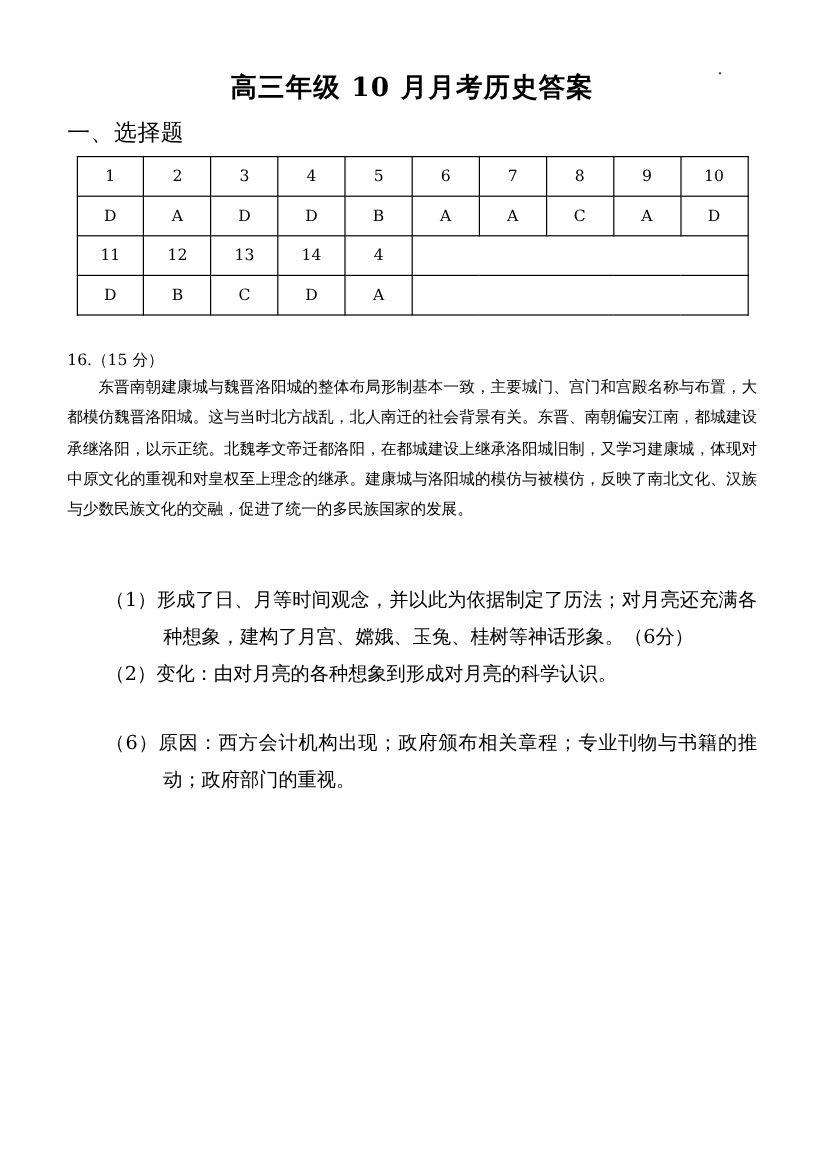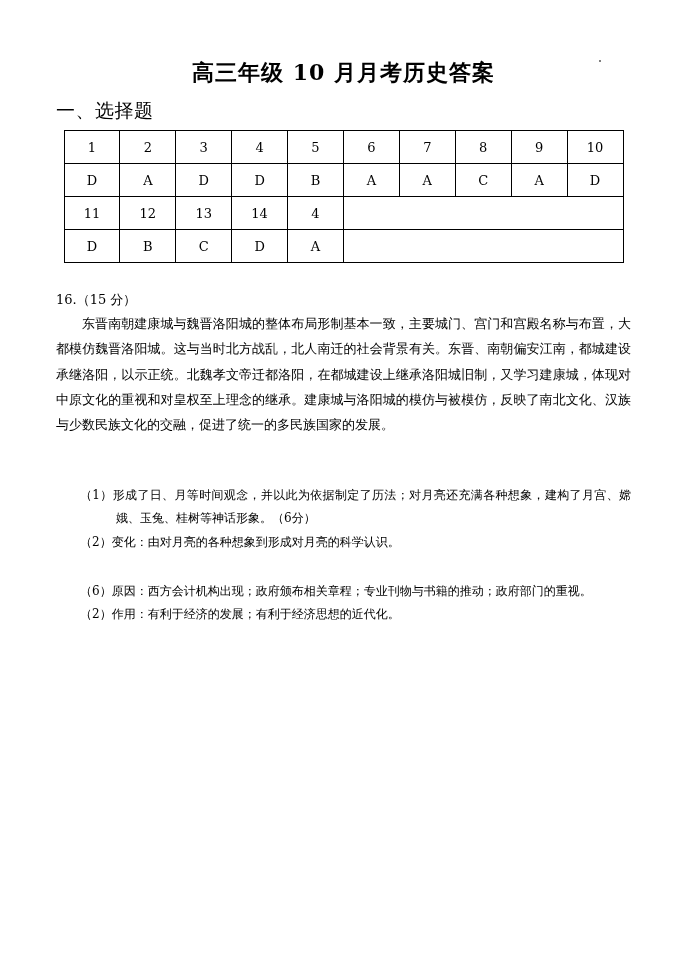--- a/index.html
+++ b/index.html
@@ -62,21 +62,21 @@
     margin-bottom: 2px;
   }
   .para {
     font-size: 13px;
     line-height: 1.95;
     text-align: justify;
     text-justify: inter-ideograph;
   }
   .para.indent2 { text-indent: 2em; }
   .sub {
-    font-size: 12px;
+    font-size: 16px;
     line-height: 1.95;
     margin-left: 2em;
     text-align: justify;
   }
   .sub .hang {
     display: block;
     padding-left: 3em;
     text-indent: -3em;
   }
   .sub-deep {
@@ -171,18 +171,15 @@
     </div>
     <div class="sub">
       <span class="hang">（2）变化：由对月亮的各种想象到形成对月亮的科学认识。</span>
     </div>
 
     <div class="spacer-md"></div>
 
     <div class="sub">
       <span class="hang">（6）原因：西方会计机构出现；政府颁布相关章程；专业刊物与书籍的推动；政府部门的重视。</span>
     </div>
-    <div class="sub">
-      <span class="hang">（2）作用：有利于经济的发展；有利于经济思想的近代化。</span>
-    </div>
   </div>
 
 </div>
 
 </body></html>

